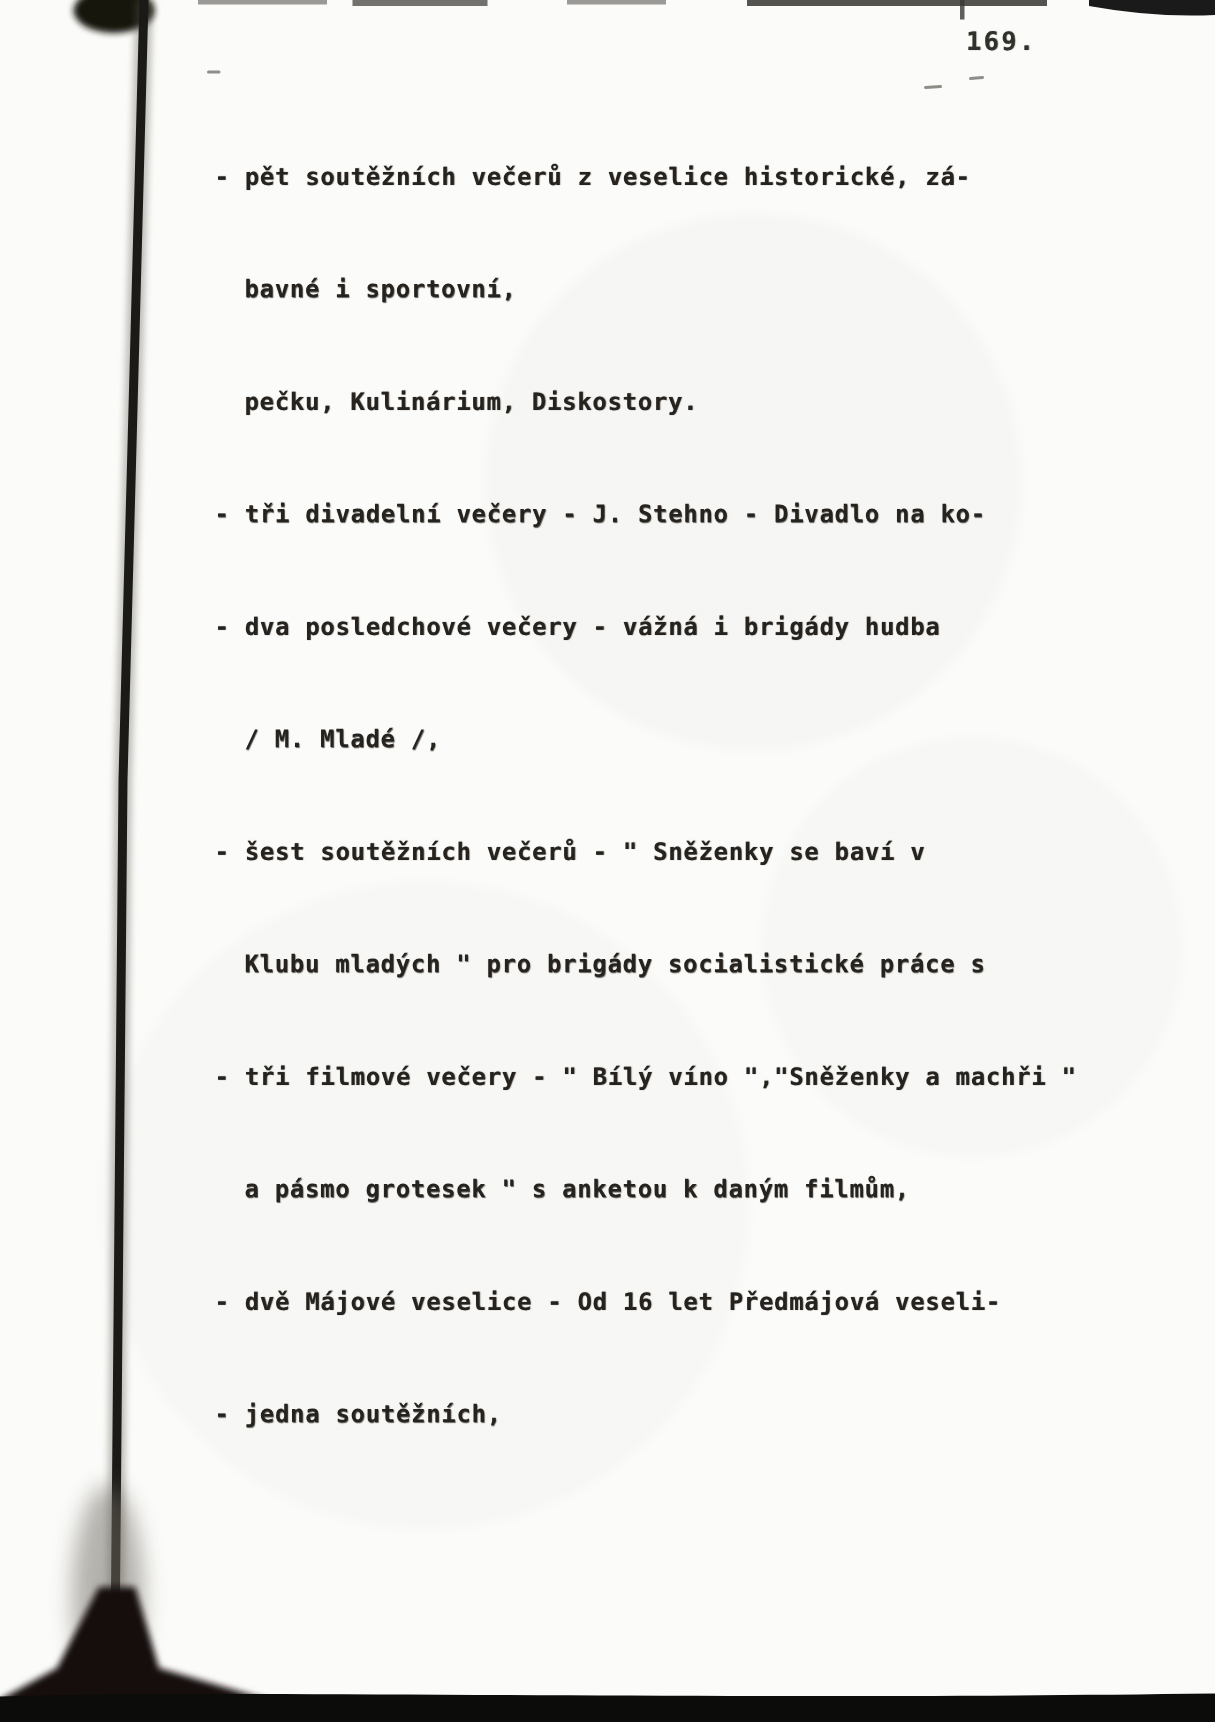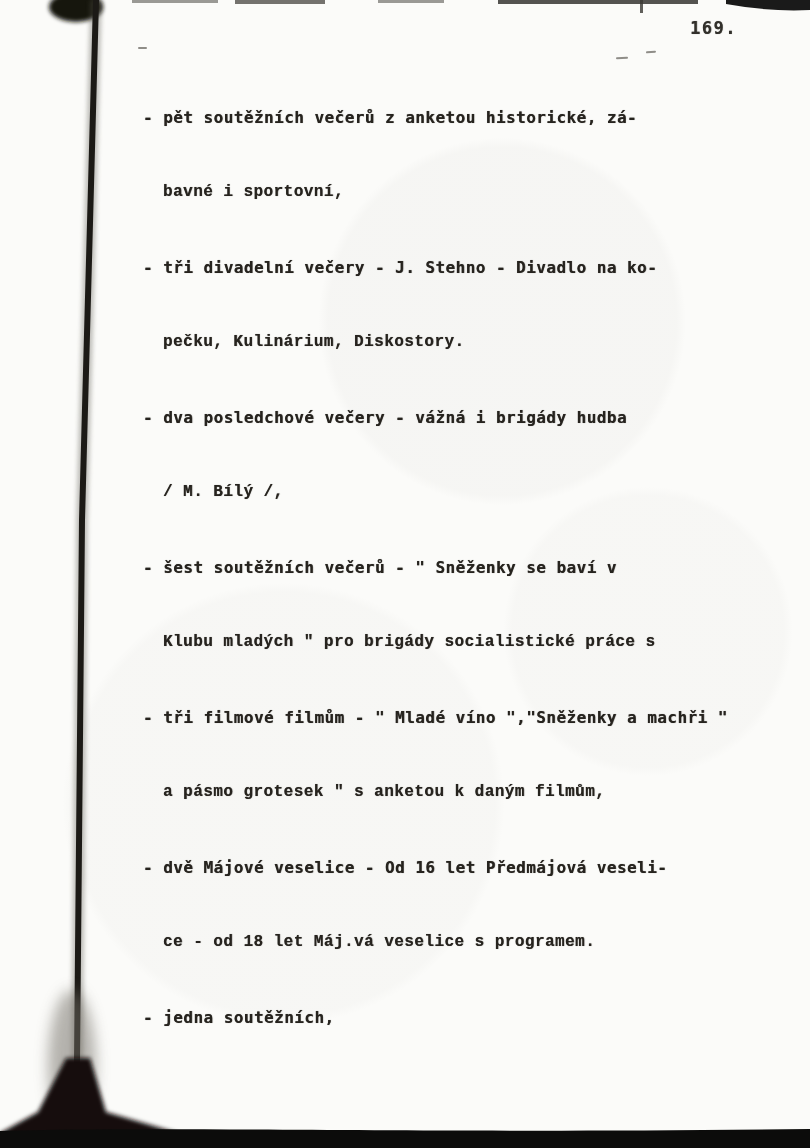--- a/index.html
+++ b/index.html
@@ -20,21 +20,21 @@
     font-family: "DejaVu Sans Mono", monospace;
   }
   .artifacts {
     position: absolute;
     left: 0; top: 0;
     width: 810px; height: 1148px;
     pointer-events: none;
   }
   .page-number {
     position: absolute;
-    left: 690px;
+    left: 644px;
     top: 18px;
     font-size: 17px;
     font-weight: bold;
     letter-spacing: 1.5px;
     color: #32302b;
     text-shadow: 0.4px 0.4px 0.7px rgba(40,38,33,0.65);
   }
   .text-block {
     position: absolute;
     left: 123px;
@@ -43,21 +43,21 @@
     font-size: 16px;
     line-height: 25px;
     letter-spacing: 0.45px;
     font-weight: bold;
     color: #26231e;
     text-shadow: 0.35px 0.35px 0.7px rgba(38,35,30,0.72);
     white-space: pre;
   }
   .ln { height: 25px; }
   .ln.dash  { padding-left: 20px; }
-  .ln.cont  { padding-left: 40px; font-family: Liberation Mono, monospace; }
+  .ln.cont  { padding-left: 40px; }
   .stray {
     position: absolute;
     background: #55524b;
     opacity: 0.65;
     border-radius: 1px;
   }
   .stray-1 { left: 138px; top: 47px;  width: 9px;  height: 2px; }
   .stray-2 { left: 616px; top: 57px;  width: 12px; height: 2px; transform: rotate(-3deg); }
   .stray-3 { left: 646px; top: 51px;  width: 10px; height: 2px; transform: rotate(-5deg); }
 </style>
@@ -98,32 +98,31 @@
     <path d="M0,1131 C180,1126 420,1134 810,1129 L810,1148 L0,1148 Z" fill="#0c0c0b"></path>
   </svg>
 
   <div class="stray stray-1"></div>
   <div class="stray stray-2"></div>
   <div class="stray stray-3"></div>
 
   <div class="page-number">169.</div>
 
   <div class="text-block">
-    <div class="ln dash">- pět soutěžních večerů z anketou historické, zá-</div>
+    <div class="ln dash">- pět soutěžních večerů z veselice historické, zá-</div>
     <div class="ln cont">bavné i sportovní,</div>
+    <div class="ln cont">pečku, Kulinárium, Diskostory.</div>
     <div class="ln dash">- tři divadelní večery - J. Stehno - Divadlo na ko-</div>
-    <div class="ln cont">pečku, Kulinárium, Diskostory.</div>
     <div class="ln dash">- dva posledchové večery - vážná i brigády hudba</div>
-    <div class="ln cont">/ M. Bílý /,</div>
+    <div class="ln cont">/ M. Mladé /,</div>
     <div class="ln dash">- šest soutěžních večerů - " Sněženky se baví v</div>
     <div class="ln cont">Klubu mladých " pro brigády socialistické práce s</div>
-    <div class="ln dash">- tři filmové filmům - " Mladé víno ","Sněženky a machři "</div>
+    <div class="ln dash">- tři filmové večery - " Bílý víno ","Sněženky a machři "</div>
     <div class="ln cont">a pásmo grotesek " s anketou k daným filmům,</div>
     <div class="ln dash">- dvě Májové veselice - Od 16 let Předmájová veseli-</div>
-    <div class="ln cont">ce - od 18 let Máj.vá veselice s programem.</div>
     <div class="ln dash">- jedna soutěžních,</div>
     
     
     
     
     
     
     
   </div>
 

